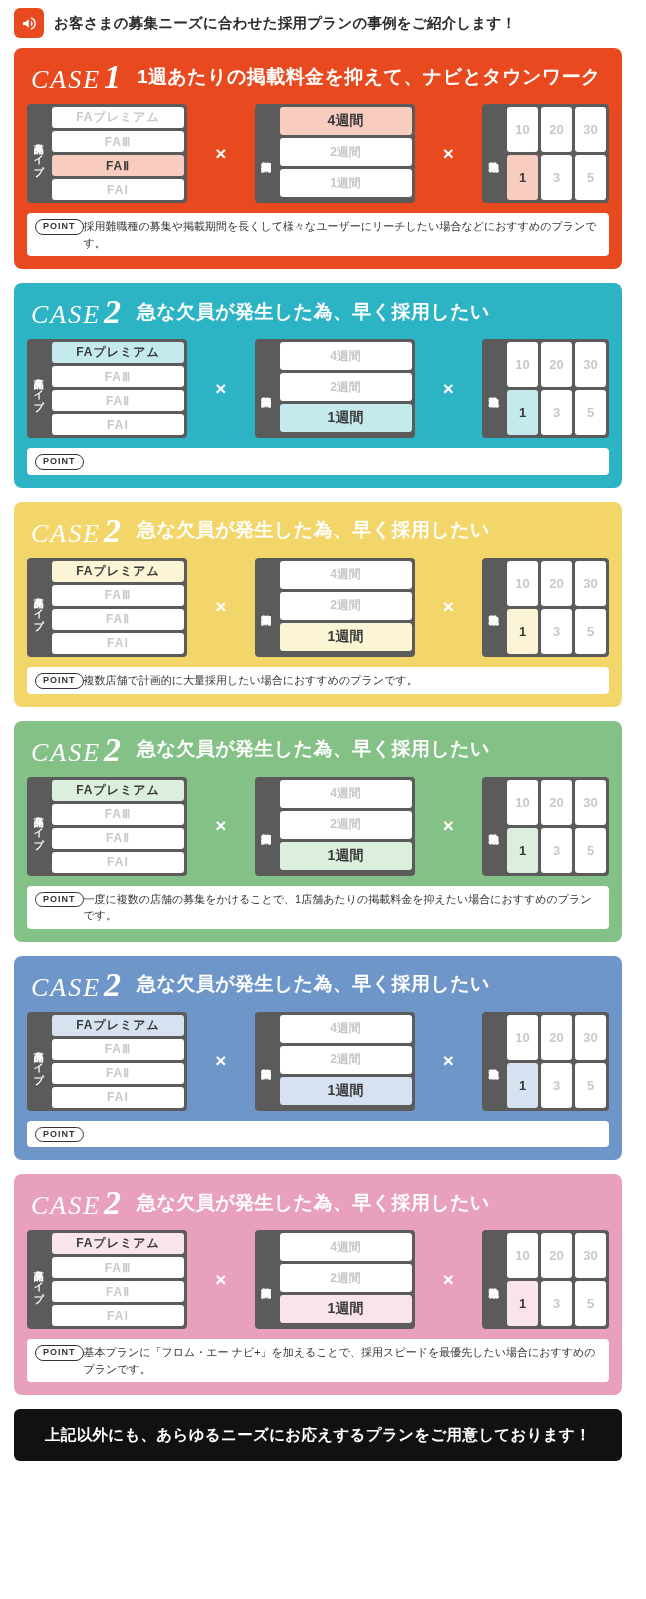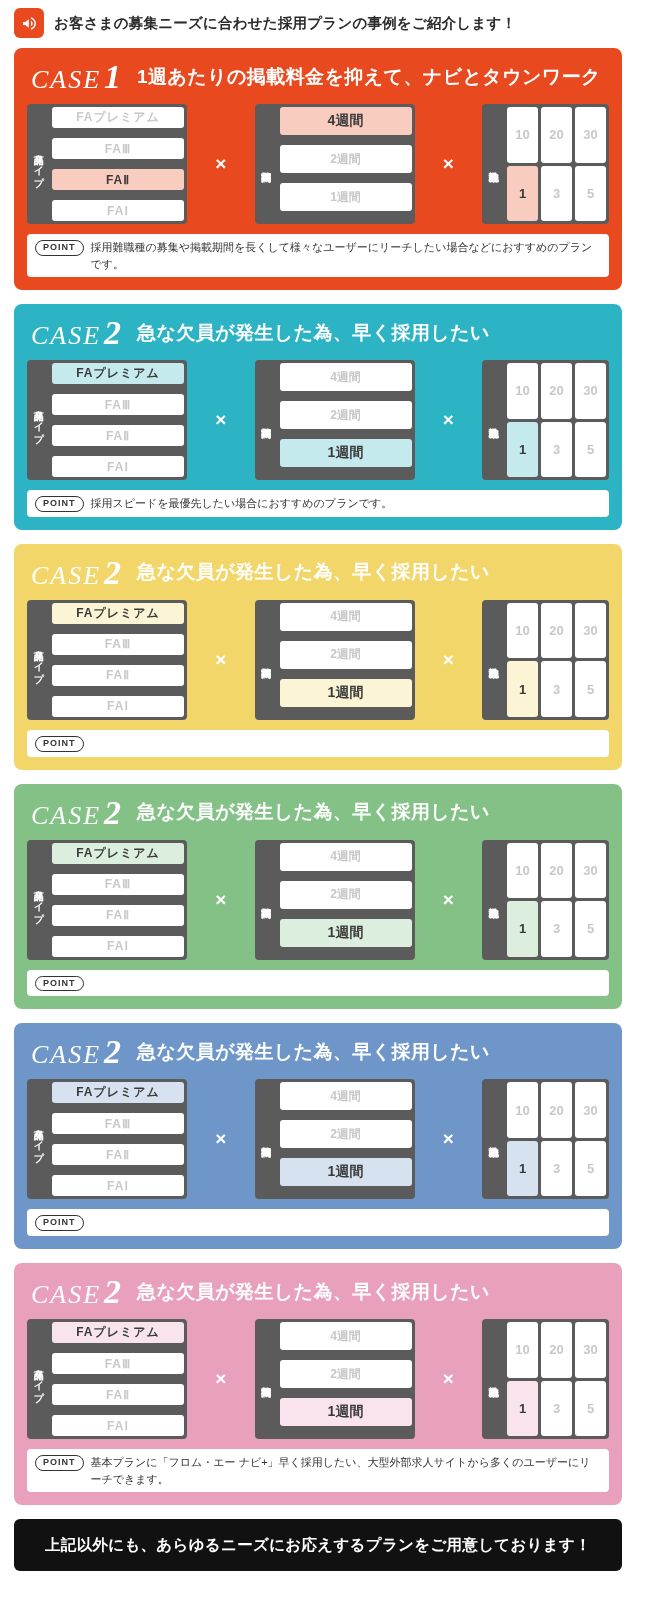--- a/index.html
+++ b/index.html
@@ -56,21 +56,21 @@
   .group{display:flex;align-items:stretch;}
   .group-label{
     width:22px;flex:0 0 22px;
     background:#5b5b5b;color:#fff;border-radius:4px 0 0 4px;
     display:flex;align-items:center;justify-content:center;
     font-size:10px;line-height:1.05;letter-spacing:0;
     writing-mode:vertical-rl;text-orientation:upright;
     padding:4px 0;font-weight:bold;
   }
   .rows{
-    display:flex;flex-direction:column;gap:10px;
+    display:flex;flex-direction:column;gap:3px;
     background:#5b5b5b;padding:3px 3px 3px 3px;border-radius:0 4px 4px 0;
   }
   .row{
     background:#fff;border-radius:3px;
     height:21px;display:flex;align-items:center;justify-content:center;
     font-size:12px;color:#c8c8c8;font-weight:bold;white-space:nowrap;
   }
   .row.sel{color:#333;}
   .logo-row{font-family:"Liberation Sans", sans-serif;letter-spacing:1px;}
   .times{
@@ -87,21 +87,21 @@
   .cell{
     background:#fff;border-radius:3px;
     display:flex;align-items:center;justify-content:center;
     font-size:13px;color:#c8c8c8;font-weight:bold;
   }
   .cell.sel{color:#333;}
 
   
   .point{
     margin-top:10px;background:#ffffff;border-radius:4px;
-    padding:5px 8px;display:flex;align-items:flex-start;gap:7px;
+    padding:5px 8px;display:flex;align-items:flex-start;
   }
   .point-tag{
     flex:0 0 auto;border:1.5px solid #333;border-radius:9px;
     font-size:9px;font-weight:bold;color:#333;letter-spacing:1px;
     padding:1px 7px 2px 7px;line-height:1.2;margin-top:1px;
   }
   .point-text{
     font-size:11px;color:#333;line-height:1.5;
   }
 
@@ -201,21 +201,20 @@
               <div class="cell">20</div>
               <div class="cell">30</div>
               <div class="cell sel" style="background: rgb(196, 234, 238); color: rgb(58, 58, 58);">1</div>
               <div class="cell">3</div>
               <div class="cell">5</div>
             </div>
           </div>
         </div>
         <div class="point">
           <div class="point-tag">POINT</div>
-          <div class="point-text">採用スピードを最優先したい場合におすすめのプランです。</div>
         </div>
       </div>
       <div class="case" style="background: rgb(242, 214, 105);">
         <div class="case-head">
           <div class="case-label"><span>CASE</span><span class="num">2</span></div>
           <div class="case-title">急な欠員が発生した為、早く採用したい</div>
         </div>
         <div class="matrix">
           <div class="group" style="width: 160px;">
             <div class="group-label">商品タイプ</div>
@@ -243,20 +242,21 @@
               <div class="cell">20</div>
               <div class="cell">30</div>
               <div class="cell sel" style="background: rgb(251, 244, 213); color: rgb(58, 58, 58);">1</div>
               <div class="cell">3</div>
               <div class="cell">5</div>
             </div>
           </div>
         </div>
         <div class="point">
           <div class="point-tag">POINT</div>
+          <div class="point-text">複数店舗で計画的に大量採用したい場合におすすめのプランです。</div>
         </div>
       </div>
       <div class="case" style="background: rgb(131, 193, 134);">
         <div class="case-head">
           <div class="case-label"><span>CASE</span><span class="num">2</span></div>
           <div class="case-title">急な欠員が発生した為、早く採用したい</div>
         </div>
         <div class="matrix">
           <div class="group" style="width: 160px;">
             <div class="group-label">商品タイプ</div>
@@ -284,20 +284,21 @@
               <div class="cell">20</div>
               <div class="cell">30</div>
               <div class="cell sel" style="background: rgb(220, 238, 221); color: rgb(58, 58, 58);">1</div>
               <div class="cell">3</div>
               <div class="cell">5</div>
             </div>
           </div>
         </div>
         <div class="point">
           <div class="point-tag">POINT</div>
+          <div class="point-text">一度に複数の店舗の募集をかけることで、1店舗あたりの掲載料金を抑えたい場合におすすめのプランです。</div>
         </div>
       </div>
       <div class="case" style="background: rgb(110, 150, 200);">
         <div class="case-head">
           <div class="case-label"><span>CASE</span><span class="num">2</span></div>
           <div class="case-title">急な欠員が発生した為、早く採用したい</div>
         </div>
         <div class="matrix">
           <div class="group" style="width: 160px;">
             <div class="group-label">商品タイプ</div>
@@ -366,21 +367,21 @@
               <div class="cell">20</div>
               <div class="cell">30</div>
               <div class="cell sel" style="background: rgb(249, 228, 237); color: rgb(58, 58, 58);">1</div>
               <div class="cell">3</div>
               <div class="cell">5</div>
             </div>
           </div>
         </div>
         <div class="point">
           <div class="point-tag">POINT</div>
-          <div class="point-text">基本プランに「フロム・エー ナビ+」早く採用したい、大型外部求人サイトから多くのユーザーにリーチできます。</div>
+          <div class="point-text">基本プランに「フロム・エー ナビ+」を加えることで、採用スピードを最優先したい場合におすすめのプランです。</div>
         </div>
       </div>
     </div>
 
   <div class="footer">
     <div class="footer-text">上記以外にも、あらゆるニーズにお応えするプランをご用意しております！</div>
   </div>
 
 </div>
 

